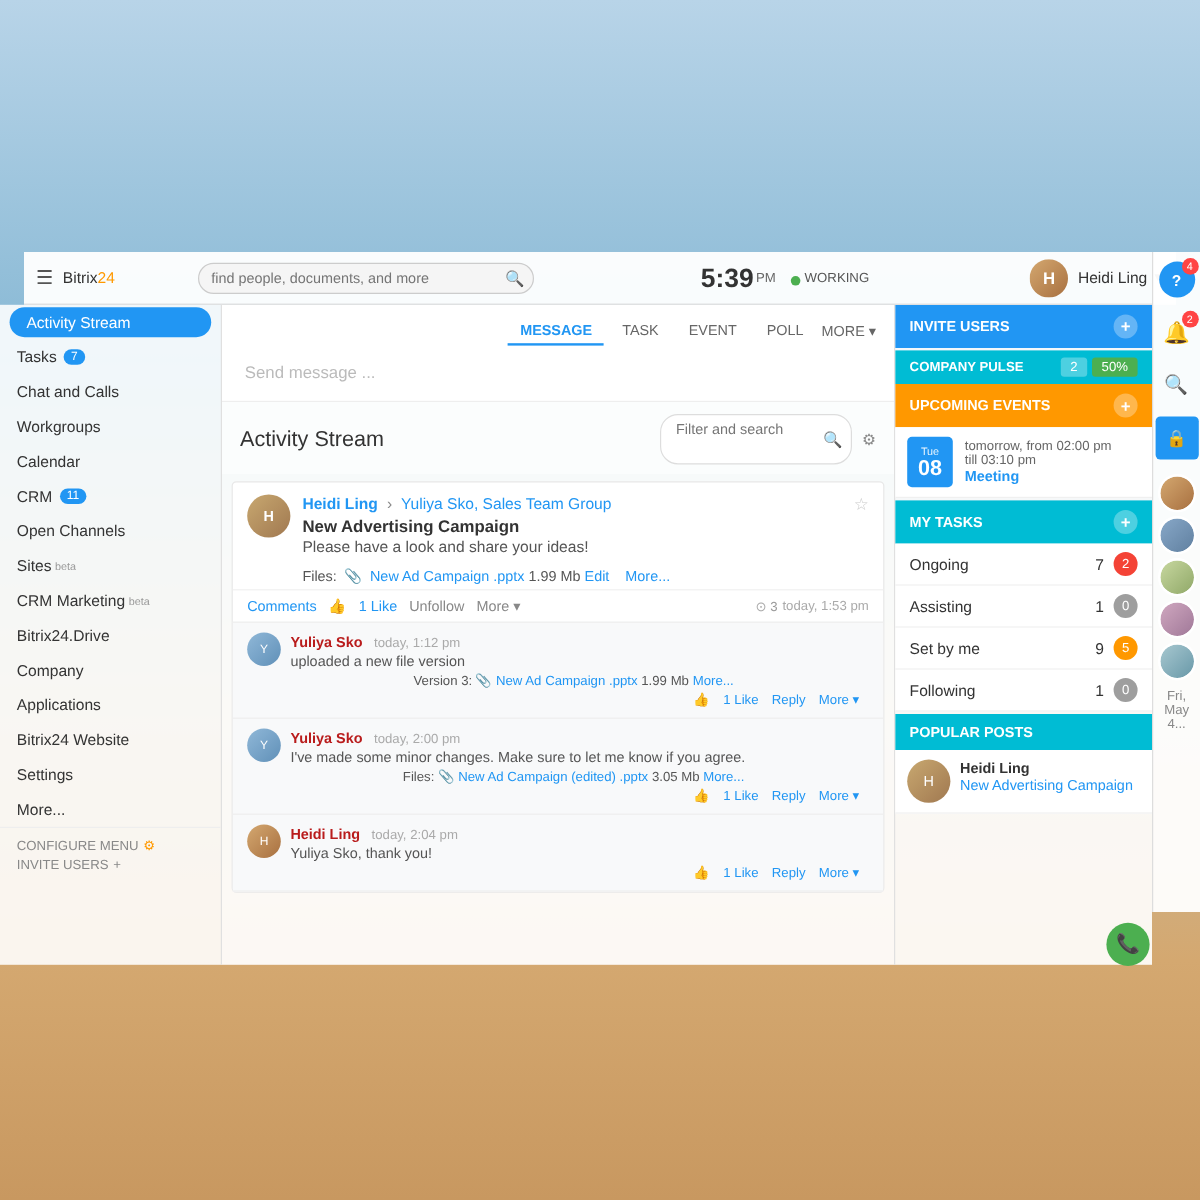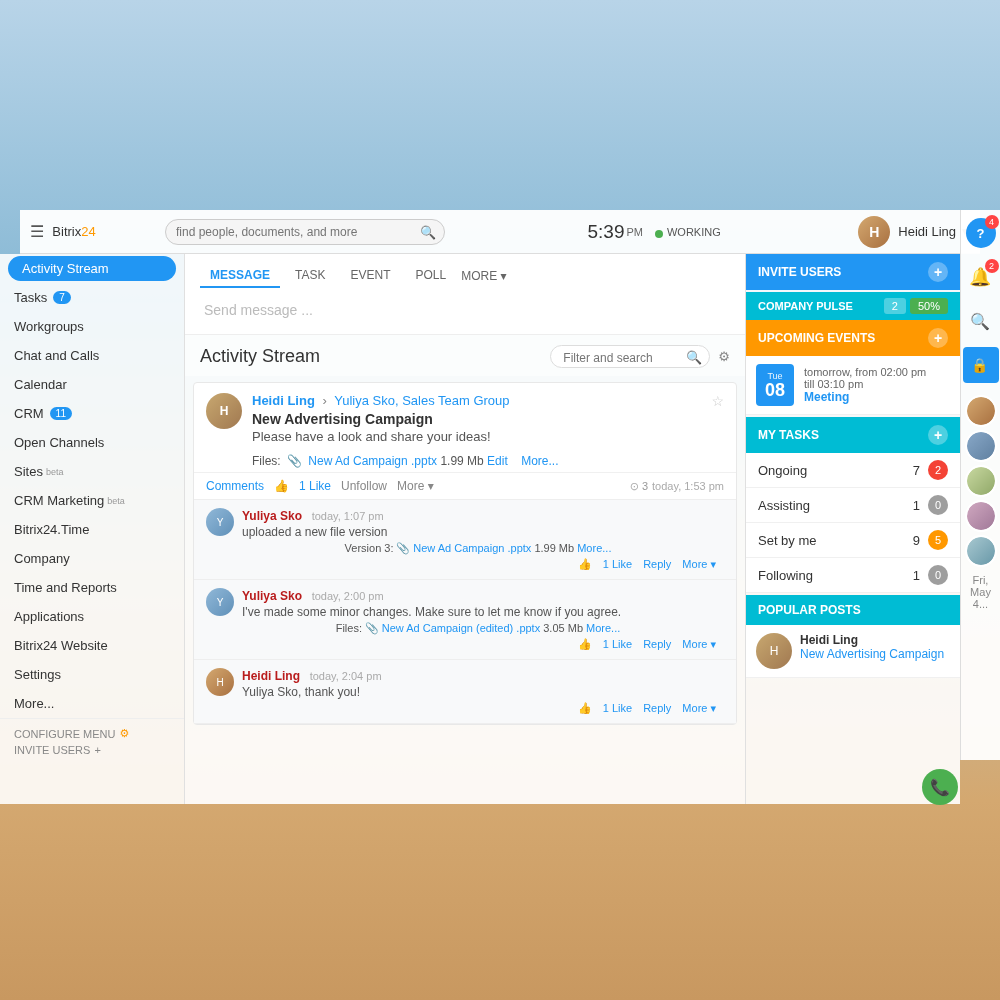--- a/index.html
+++ b/index.html
@@ -72,22 +72,22 @@
     }
 
     .topbar-clock {
       flex: 1;
       display: flex;
       align-items: center;
       justify-content: center;
     }
 
     .clock-time {
-      font-size: 19px;
-      font-weight: 400;
+      font-size: 22px;
+      font-weight: 700;
       color: #333;
     }
 
     .clock-pm {
       font-size: 11px;
       color: #666;
       margin-left: 2px;
       vertical-align: super;
     }
 
@@ -246,20 +246,21 @@
     .compose-box {
       background: white;
       border-bottom: 1px solid #eee;
       padding: 10px 15px;
     }
 
     .compose-tabs {
       display: flex;
       align-items: center;
       margin-bottom: 8px;
+      justify-content: flex-end;
     }
 
     .compose-tab {
       padding: 4px 10px;
       color: #666;
       font-size: 12px;
       cursor: pointer;
       border-bottom: 2px solid transparent;
       margin-right: 5px;
     }
@@ -301,21 +302,21 @@
     .stream-filter {
       display: flex;
       align-items: center;
     }
 
     .filter-input-wrapper {
       position: relative;
     }
 
     .filter-input {
-      padding: 5px 28px 2px 12px;
+      padding: 5px 28px 21px 12px;
       border: 1px solid #ddd;
       border-radius: 15px;
       font-size: 12px;
       background: rgba(255,255,255,0.9);
       outline: none;
       width: 160px;
     }
 
     .filter-icon {
       position: absolute;
@@ -755,51 +756,48 @@
 
   <div class="sidebar">
     <div class="sidebar-item active">
       <span>Activity Stream</span>
     </div>
     <div class="sidebar-item">
       <span>Tasks</span>
       <span class="sidebar-badge">7</span>
     </div>
     <div class="sidebar-item">
+      <span>Chat and Calls</span>
+    </div>
+    <div class="sidebar-item">
       <span>Workgroups</span>
-    </div>
-    <div class="sidebar-item">
-      <span>Chat and Calls</span>
     </div>
     <div class="sidebar-item">
       <span>Calendar</span>
     </div>
     <div class="sidebar-item">
       <span>CRM</span>
       <span class="sidebar-badge">11</span>
     </div>
     <div class="sidebar-item">
       <span>Open Channels</span>
     </div>
     <div class="sidebar-item">
       <span>Sites</span>
       <sup class="sidebar-beta">beta</sup>
     </div>
     <div class="sidebar-item">
       <span>CRM Marketing</span>
       <sup class="sidebar-beta">beta</sup>
     </div>
     <div class="sidebar-item">
-      <span>Bitrix24.Time</span>
+      <span>Bitrix24.Drive</span>
     </div>
     <div class="sidebar-item">
       <span>Company</span>
-    </div>
-    <div class="sidebar-item">
-      <span>Time and Reports</span>
     </div>
     <div class="sidebar-item">
       <span>Applications</span>
     </div>
     <div class="sidebar-item">
       <span>Bitrix24 Website</span>
     </div>
     <div class="sidebar-item">
       <span>Settings</span>
     </div>
@@ -880,21 +878,21 @@
             <span>today, 1:53 pm</span>
           </span>
         </div>
 
         <div class="comments-section">
 
           <div class="comment-item">
             <div class="comment-avatar">Y</div>
             <div class="comment-body">
               <span class="comment-author">Yuliya Sko</span>
-              <span class="comment-time">today, 1:07 pm</span>
+              <span class="comment-time">today, 1:12 pm</span>
               <div class="comment-text">uploaded a new file version</div>
               <div class="comment-file">
                 <span>Version 3:</span>
                 <span style="font-size:11px;">📎</span>
                 <span class="file-link">New Ad Campaign .pptx</span>
                 <span>1.99 Mb</span>
                 <span class="action-btn">More...</span>
               </div>
               <div class="comment-actions">
                 <span style="color:#888; font-size:11px;">👍</span>

